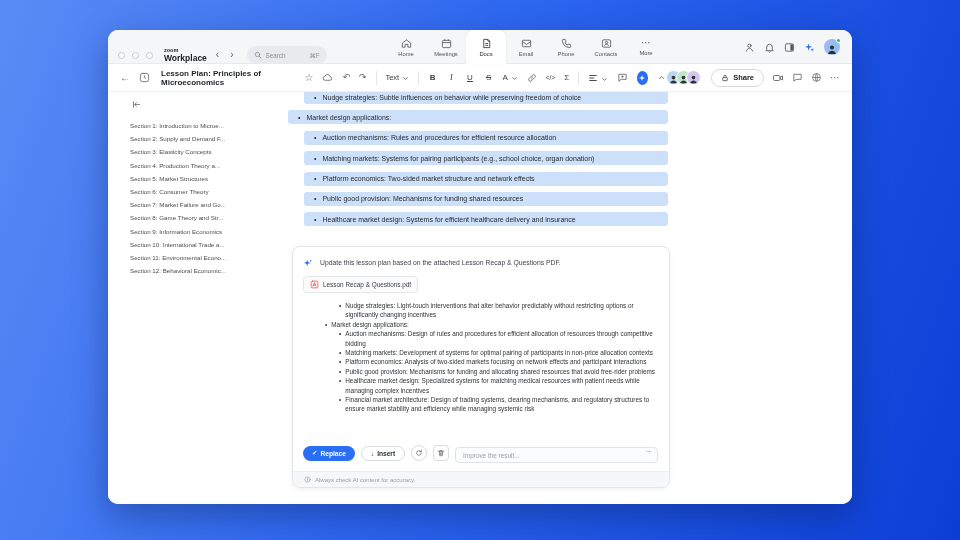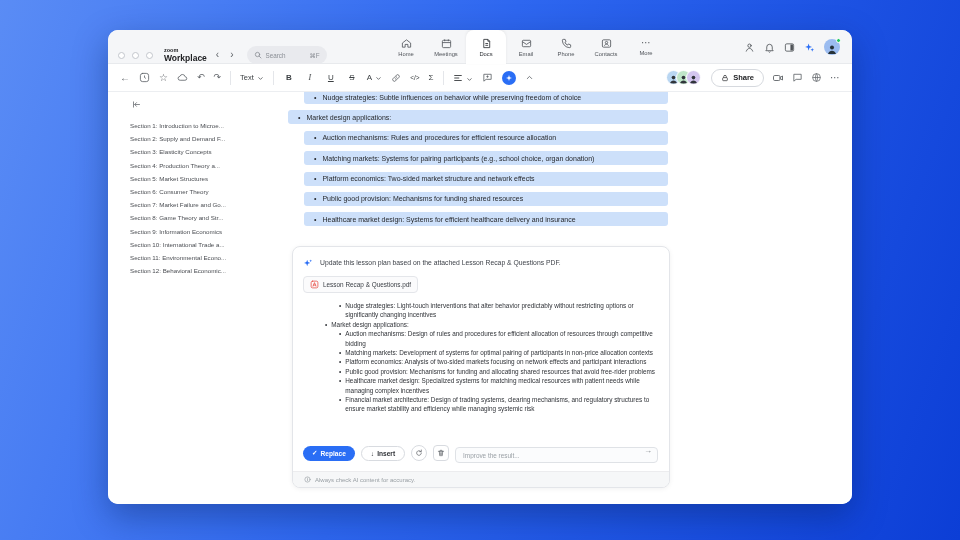--- a/index.html
+++ b/index.html
@@ -216,20 +216,21 @@
 
   <div class="toolbar">
     <div class="tl-left">
       <span class="glyph" style="font-size:10px">←</span>
       <span class="t-ic">
           <svg width="11" height="11" viewBox="0 0 24 24" fill="none" stroke="currentColor" stroke-width="1.8" stroke-linecap="round">
             <rect x="3" y="3" width="18" height="18" rx="5"></rect>
             <path d="M12 8.5V12l2.3 1.5"></path>
           </svg>
         </span>
+      <span class="doc-title">Lesson Plan: Principles of Microeconomics</span>
       <span class="glyph" style="font-size:10px">☆</span>
       <span class="t-ic">
           <svg width="11" height="11" viewBox="0 0 24 24" fill="none" stroke="currentColor" stroke-width="1.8" stroke-linejoin="round">
             <path d="M7 18h10.2a3.8 3.8 0 0 0 .6-7.6A6 6 0 0 0 6.2 9.6 4.2 4.2 0 0 0 7 18z"></path>
           </svg>
         </span>
       <span class="glyph">↶</span>
       <span class="glyph">↷</span>
       <span class="vdiv"></span>
       <span class="drop">

